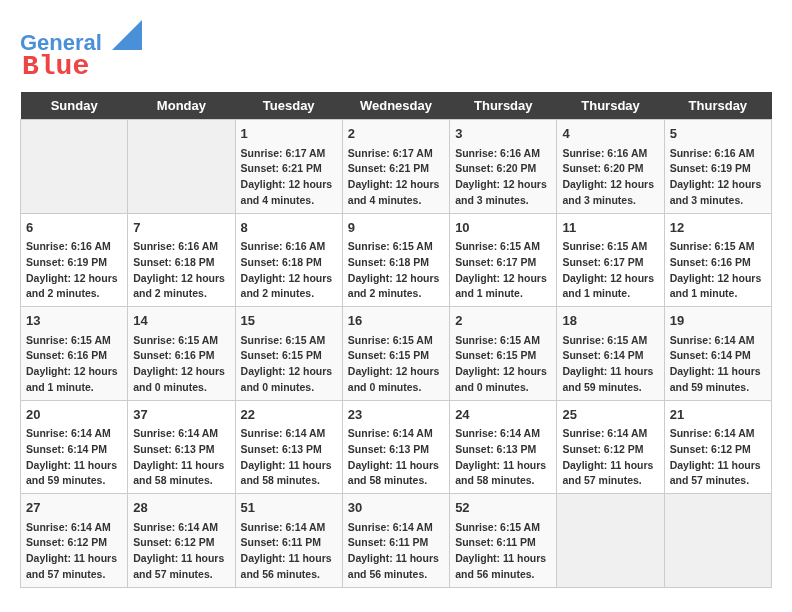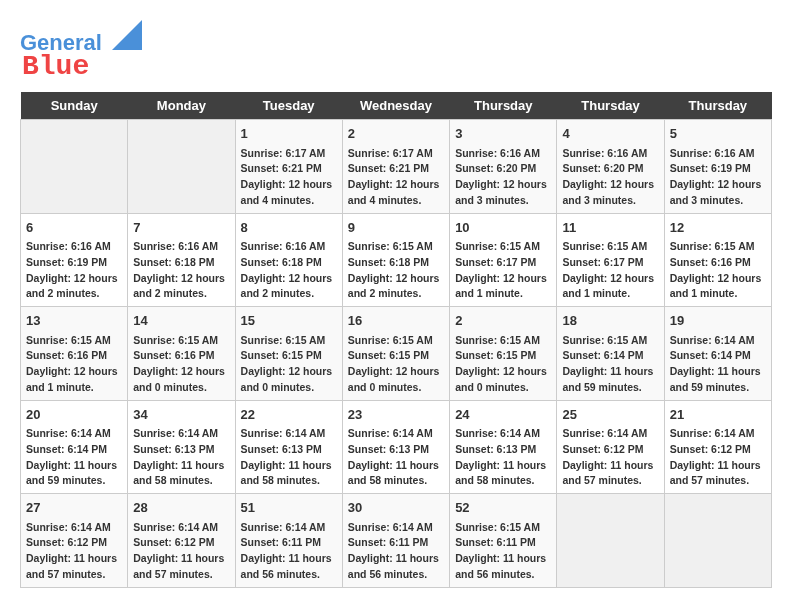--- a/index.html
+++ b/index.html
@@ -290,21 +290,21 @@
       <tr>
         <td>
           <span class="day-num">20</span>
           <div class="cell-content">
             Sunrise: 6:14 AM<br>
             Sunset: 6:14 PM<br>
             Daylight: 11 hours and 59 minutes.
           </div>
         </td>
         <td>
-          <span class="day-num">34</span>
+          <span class="day-num">37</span>
           <div class="cell-content">
             Sunrise: 6:14 AM<br>
             Sunset: 6:13 PM<br>
             Daylight: 11 hours and 58 minutes.
           </div>
         </td>
         <td>
           <span class="day-num">22</span>
           <div class="cell-content">
             Sunrise: 6:14 AM<br>

